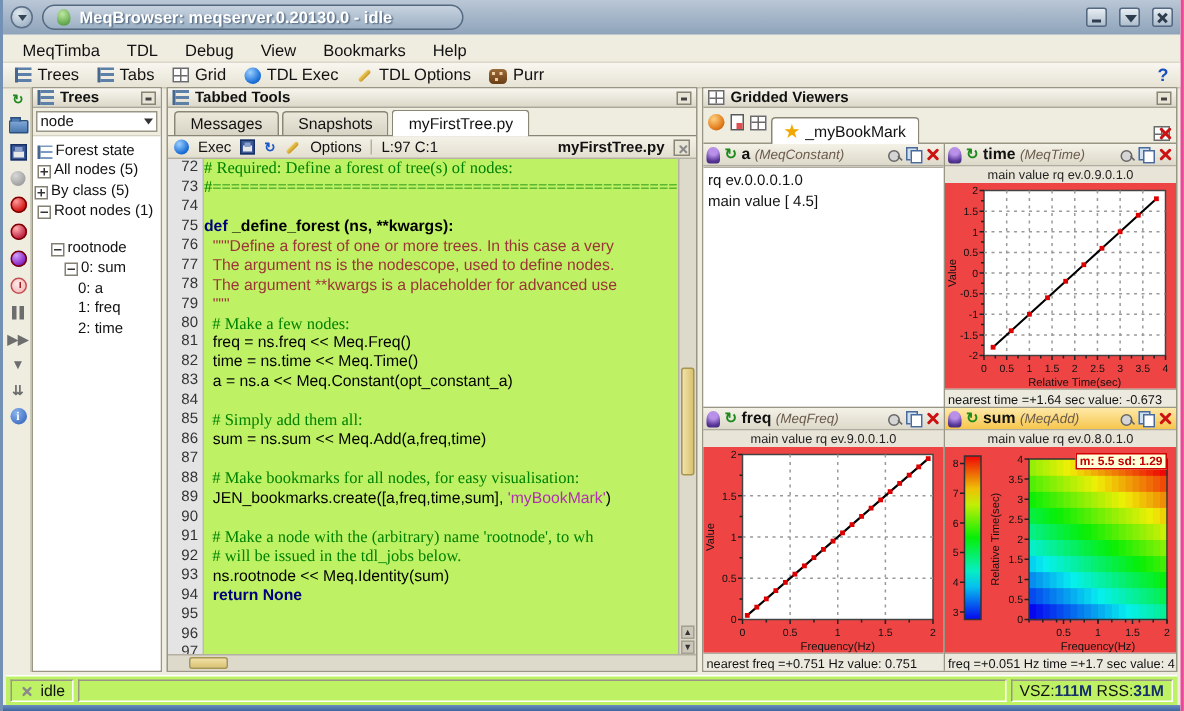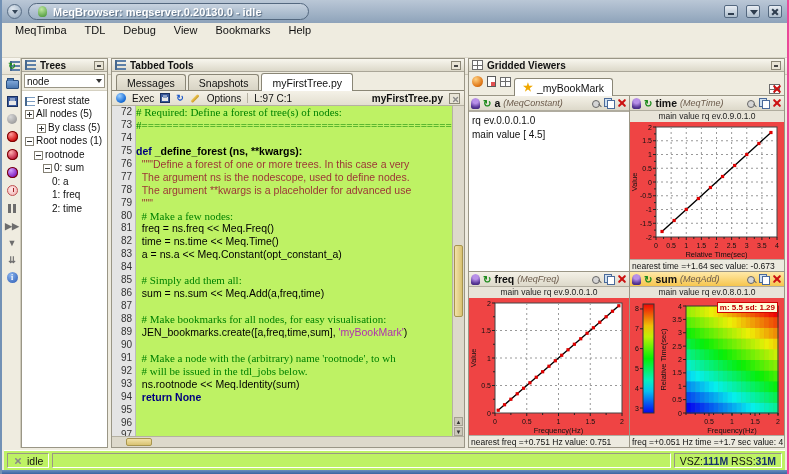--- a/index.html
+++ b/index.html
@@ -15,21 +15,21 @@
   .tb-pill{height:17px;border:1px solid #54687f;border-radius:9px;background:linear-gradient(#c7d2df,#9cb0c4);display:flex;align-items:center;gap:6px;padding:0 46px 0 9px;}
   .tb-appicon{width:9px;height:11px;background:radial-gradient(circle at 40% 30%,#bfe8a0,#3f8f2f);border-radius:50% 50% 40% 40%;}
   .tb-title{color:#fff;font-weight:bold;font-size:11px;text-shadow:1px 1px 1px #54687f;white-space:nowrap;}
   .tb-sp{flex:1;}
   .tb-btn{width:14px;height:13px;border:1px solid #54687f;border-radius:2px;background:linear-gradient(#e8edf3,#aebecd);margin-left:2px;position:relative;}
   .tb-btn .bar{position:absolute;left:3px;right:3px;bottom:2px;height:2px;background:#2e3d4e;}
   .tb-btn .tri{position:absolute;left:3px;top:4px;width:0;height:0;border-left:4px solid transparent;border-right:4px solid transparent;border-top:5px solid #2e3d4e;}
   .tb-btn .x1,.tb-btn .x2{position:absolute;left:2px;top:5px;width:8px;height:2px;background:#2e3d4e;}
   .tb-btn .x1{transform:rotate(45deg);} .tb-btn .x2{transform:rotate(-45deg);}
   
-  .menubar{height:35px;display:flex;align-items:flex-start;padding:0 5px;gap:2px;border-bottom:1px solid #dbd7c9;}
+  .menubar{height:19px;display:flex;align-items:flex-end;padding:0 5px;gap:2px;border-bottom:1px solid #dbd7c9;}
   .menu-item{padding:1px 8px;white-space:nowrap;}
   .toolbar{height:17px;display:flex;align-items:center;gap:12px;padding:0 8px;background:linear-gradient(#f8f6ef,#e7e3d5);border-bottom:1px solid #c8c4b4;}
   .tool-btn{display:flex;align-items:center;gap:4px;white-space:nowrap;}
   .toolbar .sp{flex:1;}
   .whatsthis{font-weight:bold;color:#1a4fbf;font-size:12px;}
   
   .main{position:absolute;top:58px;left:2px;right:2px;bottom:26px;display:flex;}
   .iconbar{width:17px;display:flex;flex-direction:column;align-items:center;gap:7px;padding-top:3px;border-right:1px solid #cfcbbb;}
   .split{width:3px;}
   .panel{display:flex;flex-direction:column;border:1px solid #9a9686;background:#fff;min-width:0;}
@@ -245,29 +245,29 @@
       </div>
       <div class="treebody" id="treebody">
           <div class="trow" style="padding-left: 3px;">
             <span class="ticn"></span>
             <span>Forest state</span>
           </div>
           <div class="trow" style="padding-left: 3px;">
             <span class="exp plus"></span>
             <span>All nodes (5)</span>
           </div>
-          <div class="trow" style="padding-left: 15px;">
+          <div class="trow" style="padding-left: 1px;">
             <span class="exp plus"></span>
             <span>By class (5)</span>
           </div>
           <div class="trow" style="padding-left: 3px;">
             <span class="exp"></span>
             <span>Root nodes (1)</span>
           </div>
-          <div class="trow" style="padding-left: 12px;">
+          <div class="trow" style="padding-left: 12px; margin-top: 11px;">
             <span class="exp"></span>
             <span>rootnode</span>
           </div>
           <div class="trow" style="padding-left: 21px;">
             <span class="exp"></span>
             <span>0: sum</span>
           </div>
           <div class="trow" style="padding-left: 30px;">
             <span>0: a</span>
           </div>

